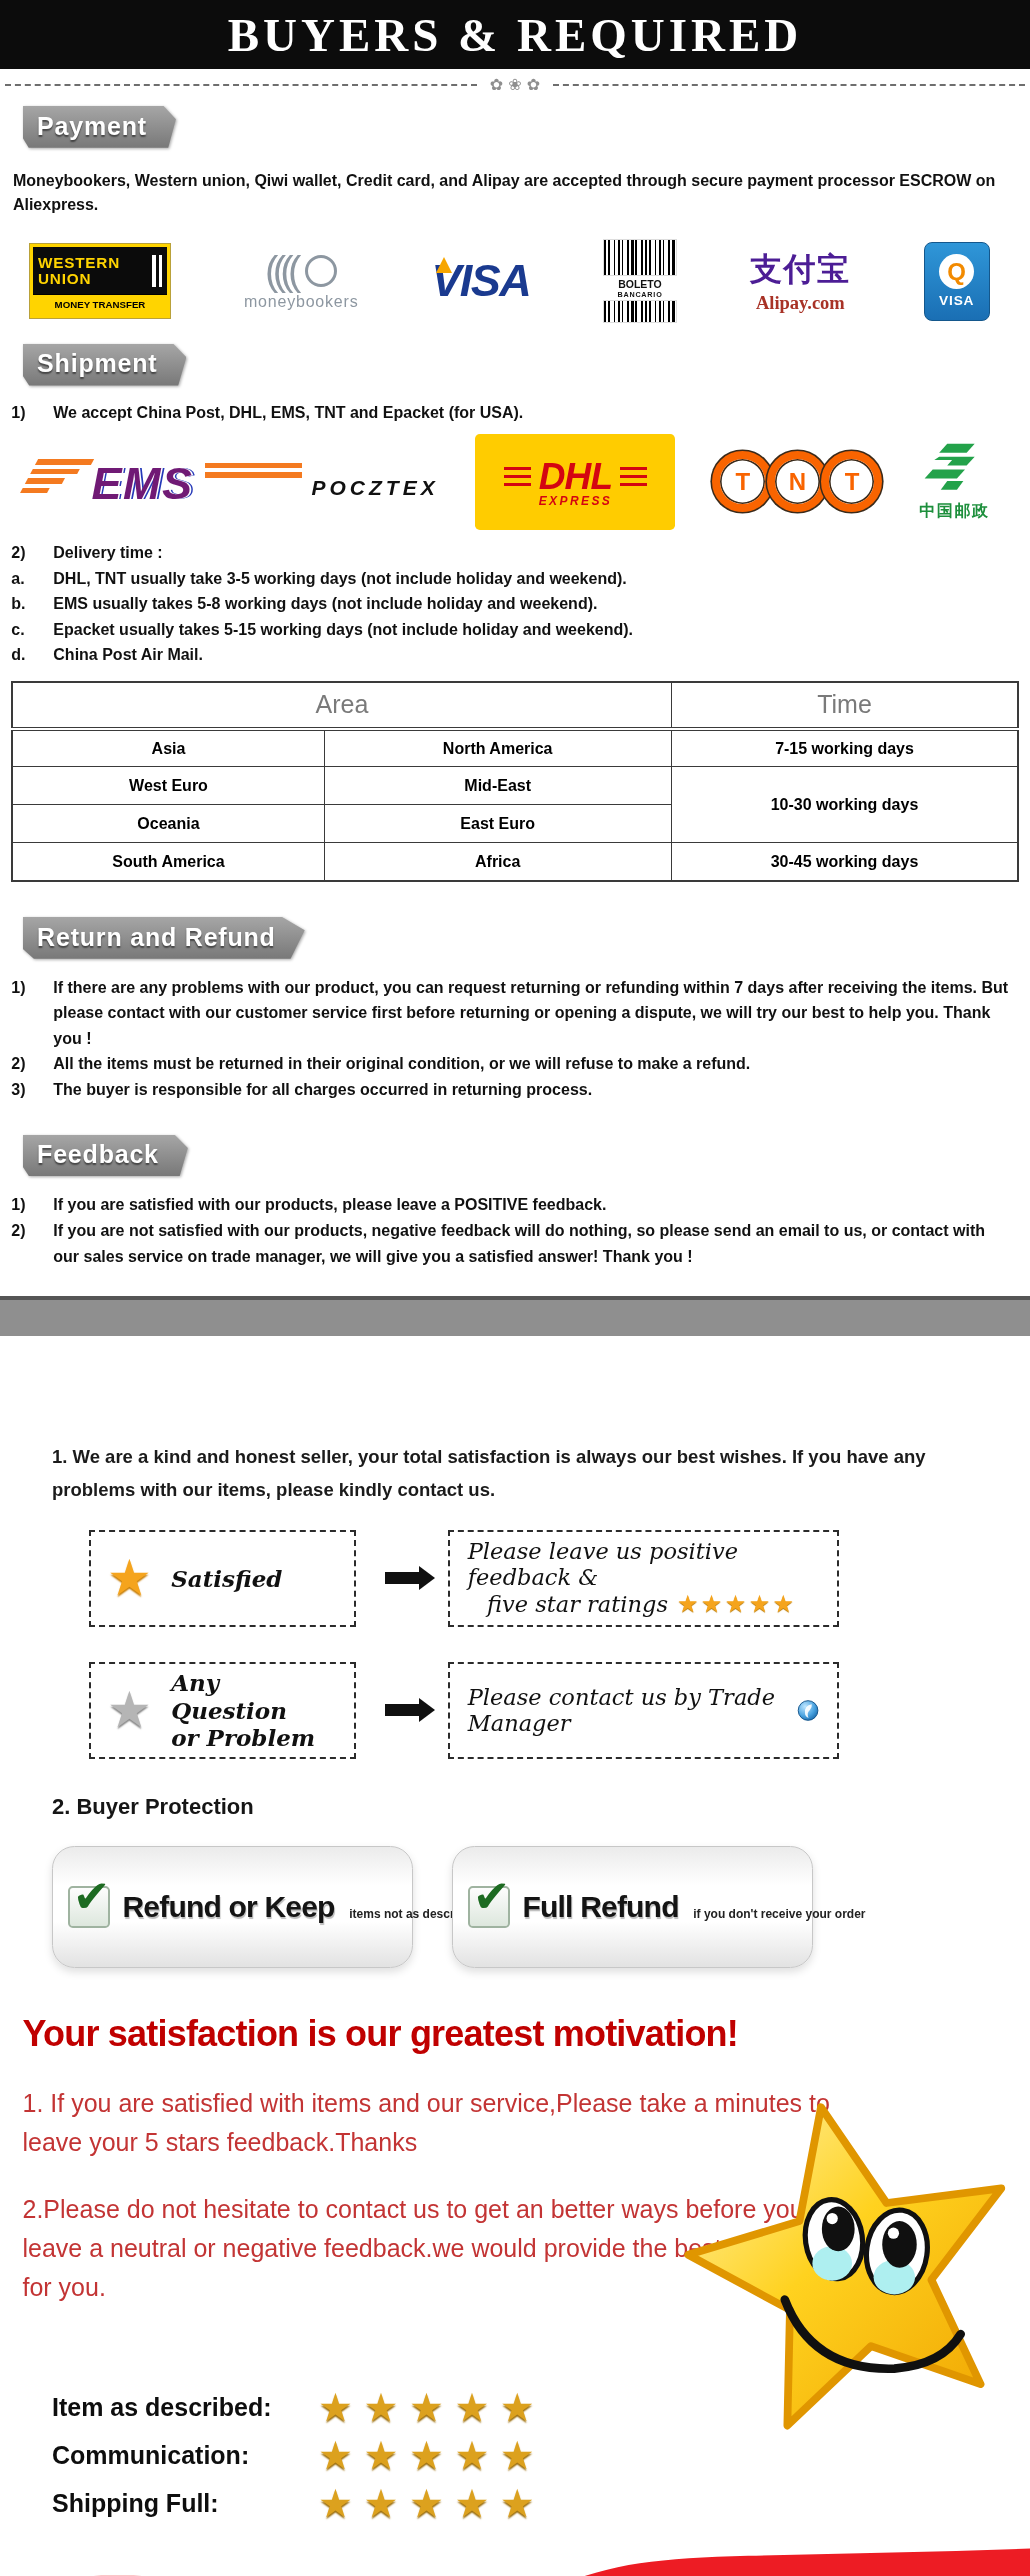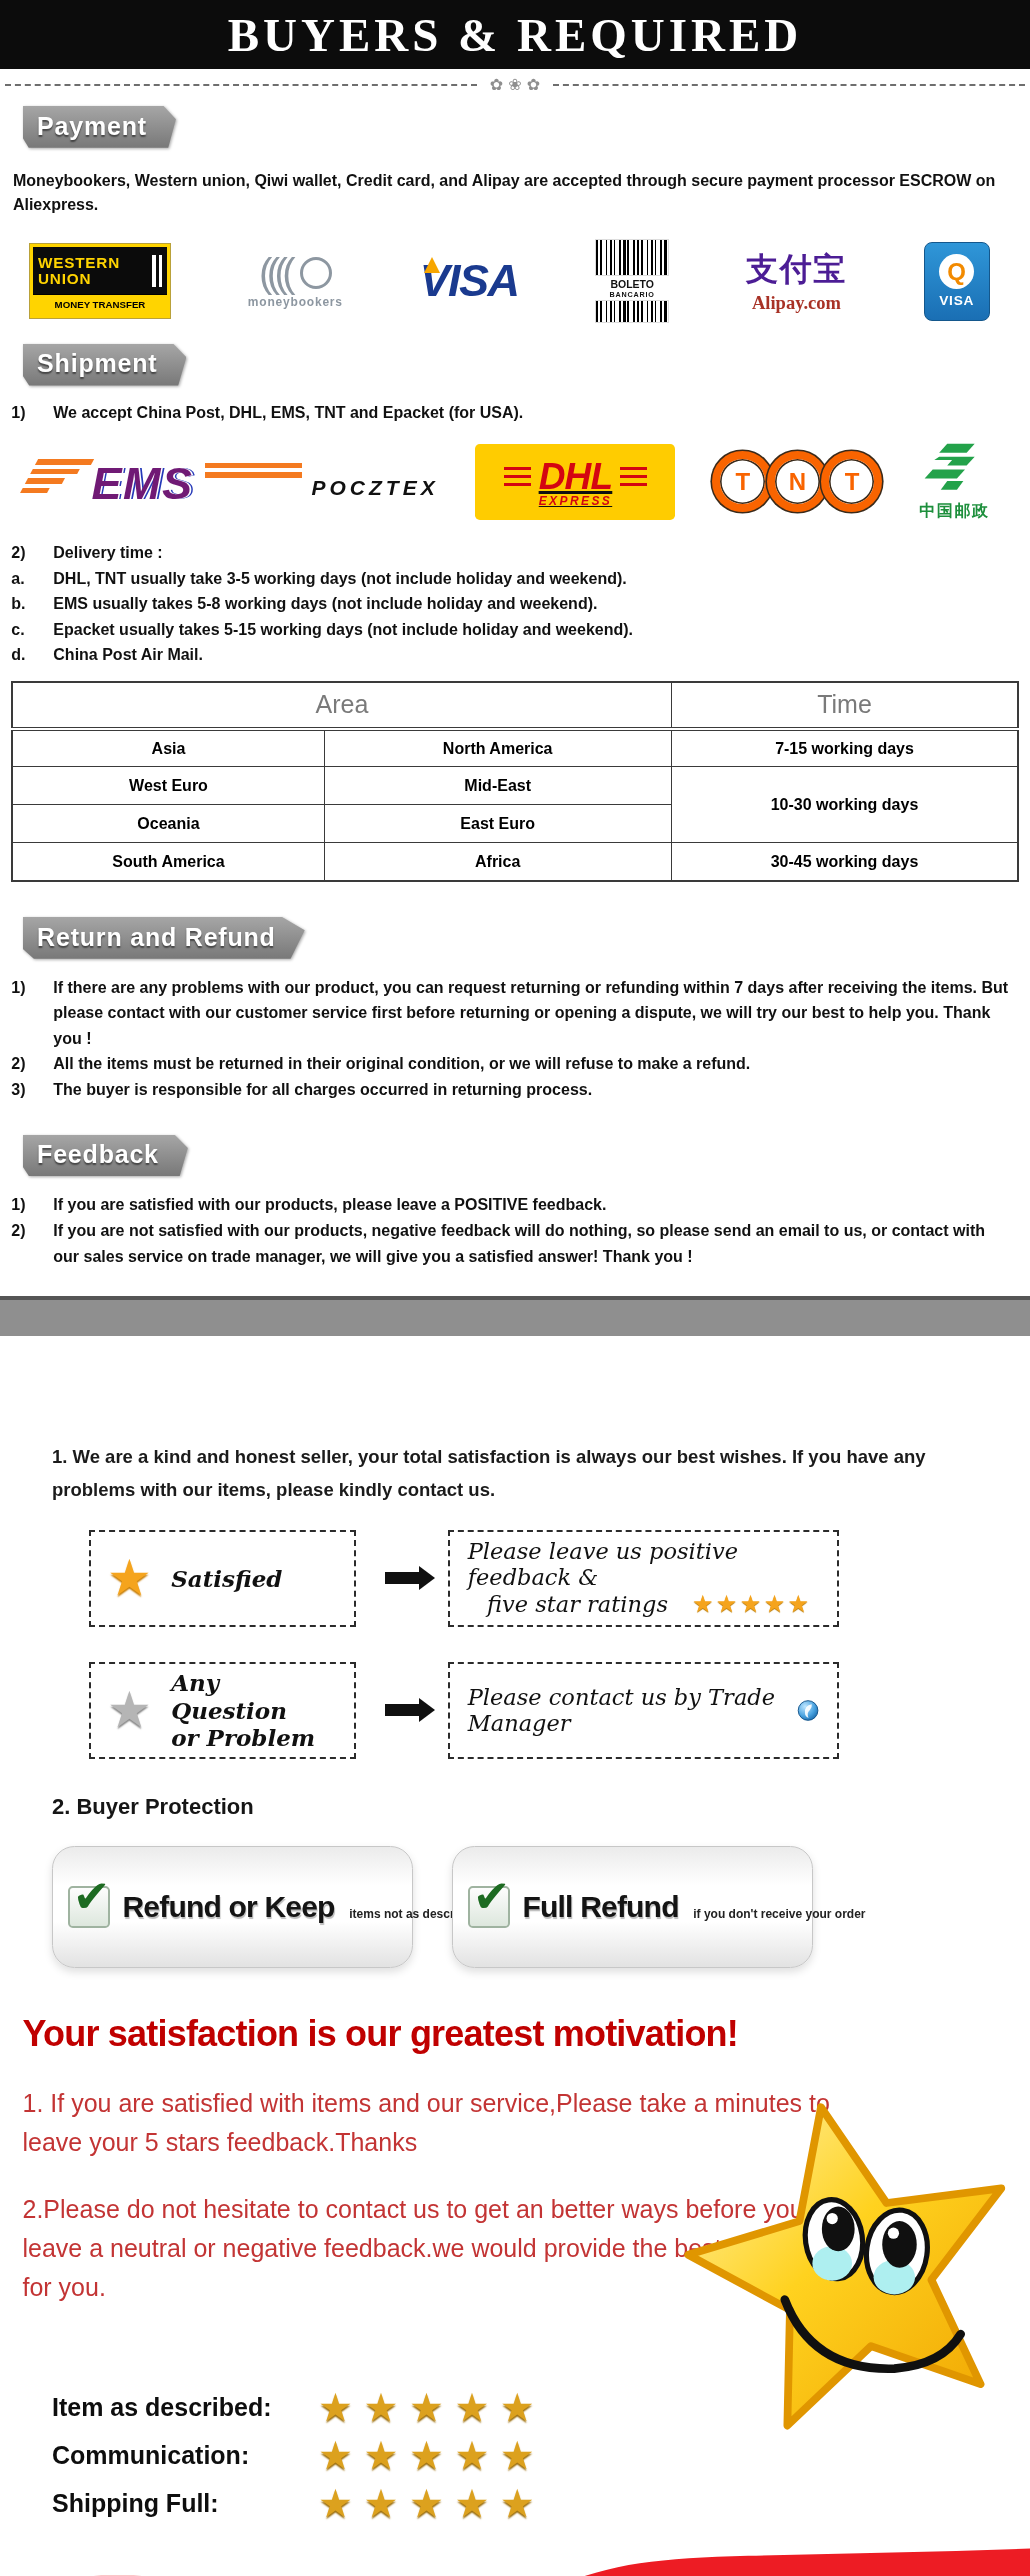--- a/index.html
+++ b/index.html
@@ -33,21 +33,21 @@
   .wu-black { background:#0b0b0b; height:47px; display:flex; align-items:center; justify-content:space-between; padding:3.2px 4.8px; }
   .wu-lines { color:#ffd400; font-weight:700; font-size:15.3px; line-height:1.05; letter-spacing:0.8px; }
   .wu-bars { display:flex; gap:3.2px; }
   .wu-bars i { display:block; width:3.2px; height:32px; background:#fff; }
   .wu-strip { height:19.3px; display:flex; align-items:center; justify-content:center; font-size:9.7px; font-weight:700; color:#000; border-top:1.6px solid #000; }
 
   
   .mb { text-align:center; color:#8d97a1; }
   .mb-arcs { font-size:40px; letter-spacing:-5.6px; font-weight:400; display:inline-flex; align-items:center; line-height:1; }
   .mb-ring { display:inline-block; width:32px; height:32px; border:3.2px solid #8d97a1; border-radius:50%; margin-left:9.7px; }
-  .mb-label { font-size:12px; font-weight:700; letter-spacing:0.8px; margin-top:1.6px; }
+  .mb-label { font-size:16px; font-weight:400; letter-spacing:0.8px; margin-top:1.6px; }
 
   
   .visa { position:relative; font-size:45px; font-weight:700; font-style:italic; color:#1a3a8f; letter-spacing:-1.6px; }
   .visa-wedge { position:absolute; left:4.8px; top:1.6px; width:0; height:0;
     border-left:8px solid transparent; border-right:8px solid transparent; border-bottom:16px solid #f7a600; }
 
   
   .boleto { width:74px; text-align:center; }
   .barcode { height:37px; background:repeating-linear-gradient(90deg,#000 0 2.4px,#fff 2.4px 4px,#000 4px 5.6px,#fff 5.6px 9.7px,#000 9.7px 11.3px,#fff 11.3px 13.7px); border:0.8px solid #ddd; }
   .barcode.small { height:22.5px; margin-top:1.6px; }
@@ -76,21 +76,21 @@
   .ems-stripes { display:flex; flex-direction:column; gap:4px; transform:skewX(-28deg); margin-bottom:11.3px; }
   .ems-stripes i { display:block; height:5.6px; background:#f47a20; }
   .ems-stripes i:nth-child(1){ width:56px; } .ems-stripes i:nth-child(2){ width:47px; }
   .ems-stripes i:nth-child(3){ width:37px; } .ems-stripes i:nth-child(4){ width:27px; }
   .ems-word { font-size:45px; font-weight:700; font-style:italic; color:#701a75; line-height:.9;
     text-shadow:1.6px 0 #fff, 3.2px 0 #2438b8; letter-spacing:1.6px; }
   .ems-sub { font-size:21px; font-weight:700; font-style:italic; letter-spacing:4px; color:#111; margin:0 0 4.8px 3.2px; }
   .ems-top { display:flex; flex-direction:column; gap:4px; margin:0 0 27px 4.8px; }
   .ems-top i { display:block; height:5.6px; background:#f47a20; width:97px; }
 
-  .dhl { width:200px; height:76px; background:#ffcc00; border-radius:4.8px; display:flex; flex-direction:column; align-items:center; justify-content:center;text-decoration:underline; }
+  .dhl { width:200px; height:96px; background:#ffcc00; border-radius:4.8px; display:flex; flex-direction:column; align-items:center; justify-content:center; }
   .dhl-mid { display:flex; align-items:center; gap:8px; }
   .dhl-bars { width:27px; height:19.3px; background:repeating-linear-gradient(0deg,#d40511 0 3.2px,transparent 3.2px 8px); }
   .dhl-word { font-size:37px; font-weight:700; font-style:italic; color:#d40511; letter-spacing:-0.8px; }
   .dhl-sub { font-size:12px; font-weight:700; font-style:italic; color:#d40511; letter-spacing:2.4px; margin-top:-3.2px; }
 
   .tnt { display:flex; }
   .tnt-circle { width:61px; height:61px; border-radius:50%; background:#fff; border:8.9px solid #f96400;
     box-shadow:0 0 0 1.6px #3a2a1a, inset 0 0 0 1.6px #3a2a1a; display:flex; align-items:center; justify-content:center;
     color:#f96400; font-size:24px; font-weight:700; }
   .tnt-circle + .tnt-circle { margin-left:-6.4px; }
@@ -114,21 +114,21 @@
   .box-left { width:267px; height:97px; display:flex; align-items:center; gap:19.3px; padding:0 16px; }
   .star-glyph { font-size:50px; line-height:1; font-family:"DejaVu Sans",sans-serif; }
   .star-gold { color:#f5a41d; text-shadow:0 1.6px 1.6px #c87f08; }
   .star-gray { color:#b5b5b5; text-shadow:0 1.6px 1.6px #8a8a8a; }
   .script { font-family:"DejaVu Serif",serif; font-style:italic; }
   .box-left .label { font-size:23px; font-weight:700; line-height:1.2; }
   .arrow { position:relative; width:34px; height:12px; background:#101010; flex:none; }
   .arrow::after { content:""; position:absolute; left:100%; top:50%; transform:translateY(-50%);
     border-left:16px solid #101010; border-top:12px solid transparent; border-bottom:12px solid transparent; }
   .box-right { width:391px; height:97px; padding:6.4px 17.7px; display:flex; flex-direction:column; justify-content:center; font-size:22.5px; }
-  .box-right .line2 { display:flex; align-items:center; gap:24px; margin-left:19.3px; }
+  .box-right .line2 { display:flex; align-items:center; gap:9px; margin-left:19.3px; }
   .small-stars { font-family:"DejaVu Sans",sans-serif; font-size:24px; letter-spacing:2.4px; color:#f5a41d; text-shadow:0 0.8px 0.8px #b97c09; }
   .tm-line { display:flex; align-items:center; gap:11.3px; }
 
   .bp-title { margin:35px 0 0 52px; font-size:22px; font-weight:700; color:#161616; }
   .pill-row { display:flex; gap:39px; margin:26px 0 0 52px; }
   .pill { width:361px; height:122px; border:0.8px solid #c7c7c7; border-radius:22.5px;
     background:linear-gradient(180deg,#ebebeb,#ffffff 32%,#ffffff 62%,#e2e2e2);
     box-shadow:0 4px 8px rgba(0,0,0,.13); display:flex; align-items:center; padding:0 14.5px; gap:13px; }
   .checkbox { width:42px; height:42px; border:2.4px solid #9fb3a0; border-radius:4.8px;
     background:linear-gradient(180deg,#fdfdfd,#dde7dd); position:relative; flex:none; }

